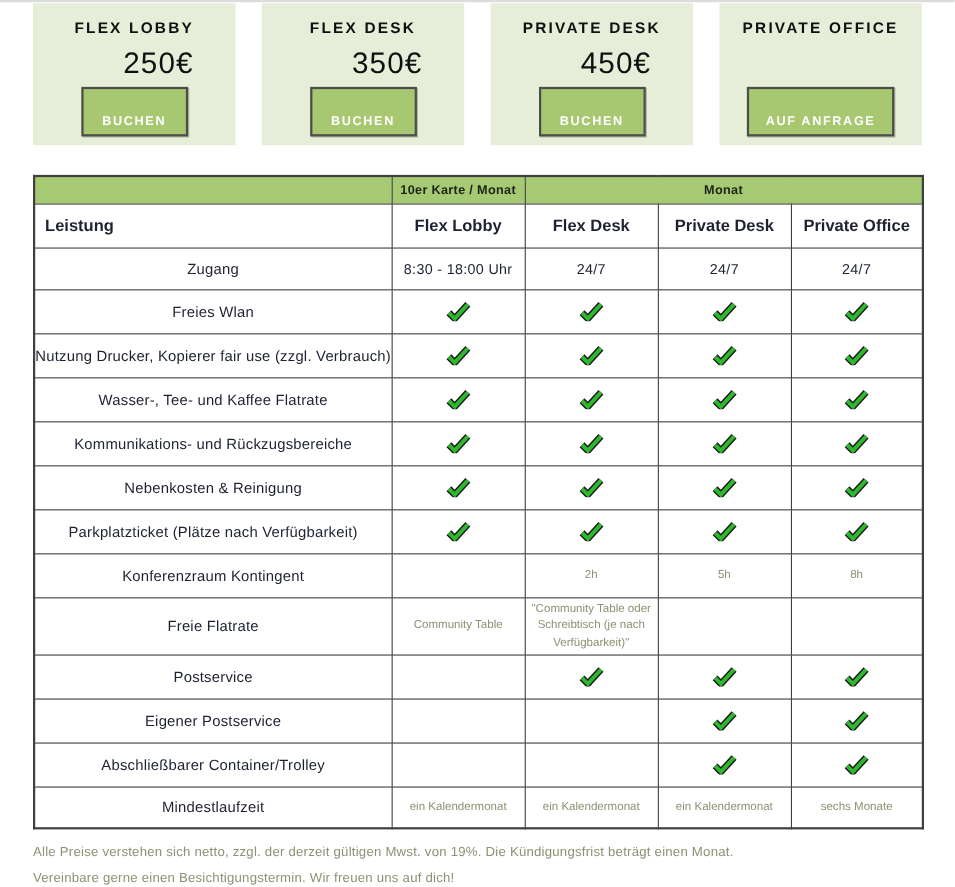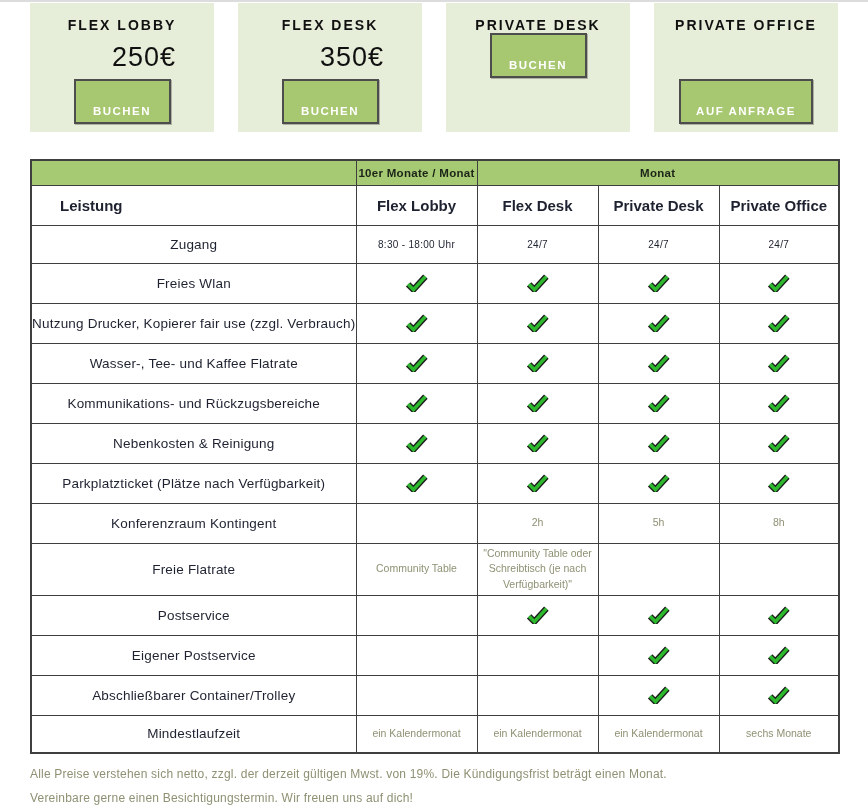--- a/index.html
+++ b/index.html
@@ -80,33 +80,33 @@
   }
   tr.group-row th {
     height: 25px;
     background: var(--header-green);
     font-size: 11.5px;
     font-weight: bold;
     color: #1c2418;
     letter-spacing: 0.3px;
   }
   tr.colhead-row th { height: 40px; font-size: 15px; font-weight: bold; color: var(--dark-text); }
-  tr.colhead-row th.col-label { text-align: left; padding-left: 28px; }
+  tr.colhead-row th.col-label { text-align: left; padding-left: 9px; }
   tbody tr { height: 40px; }
   tbody tr:nth-child(1)  { height: 38px; padding-left: 16px; }
   tbody tr:nth-child(9)  { height: 52px; }
   tbody tr:nth-child(13) { height: 38px; }
   td.label-cell {
     text-align: left;
     padding-left: 13px;
     font-size: 13.5px;
     color: var(--dark-text);
     letter-spacing: 0.2px;
   }
-  td.val-normal { font-size: 10px; color: var(--dark-text); letter-spacing: 0.3px; }
+  td.val-normal { font-size: 13px; color: var(--dark-text); letter-spacing: 0.3px; }
   td.val-small  { font-size: 10.5px; color: var(--muted-text); line-height: 1.45; padding: 2px 8px; }
   svg.check { width: 23px; height: 18px; display: inline-block; vertical-align: middle; }
   .check-outline { fill: none; stroke: #1c1c1c; stroke-width: 7; stroke-linejoin: miter; }
   .check-stroke  { fill: none; stroke: var(--check-green); stroke-width: 4; stroke-linejoin: miter; }
 
   
   .footer { margin: 13px 30px 0 30px; }
   .footer p {
     margin: 0 0 10px 0;
     font-size: 12px;
@@ -127,20 +127,21 @@
   </div>
 
   <div class="card">
     <div class="card-title">Flex Desk</div>
     <div class="card-price">350€</div>
     <button class="card-btn">BUCHEN</button>
   </div>
 
   <div class="card">
     <div class="card-title">Private Desk</div>
+    <div class="card-price">450€</div>
     <button class="card-btn">BUCHEN</button>
   </div>
 
   <div class="card">
     <div class="card-title">Private Office</div>
     <div class="card-price"></div>
     <button class="card-btn">AUF ANFRAGE</button>
   </div>
 </div>
 
@@ -148,21 +149,21 @@
   <colgroup>
     <col style="width:325px">
       <col style="width:121px">
       <col style="width:121px">
       <col style="width:121px">
       <col style="width:120px">
   </colgroup>
   <thead>
     <tr class="group-row">
       <th></th>
-      <th>10er Monate / Monat</th>
+      <th>10er Karte / Monat</th>
       <th colspan="3">Monat</th>
     </tr>
     <tr class="colhead-row">
       <th class="col-label">Leistung</th>
       <th>Flex Lobby</th>
       <th>Flex Desk</th>
       <th>Private Desk</th>
       <th>Private Office</th>
     </tr>
   </thead>

